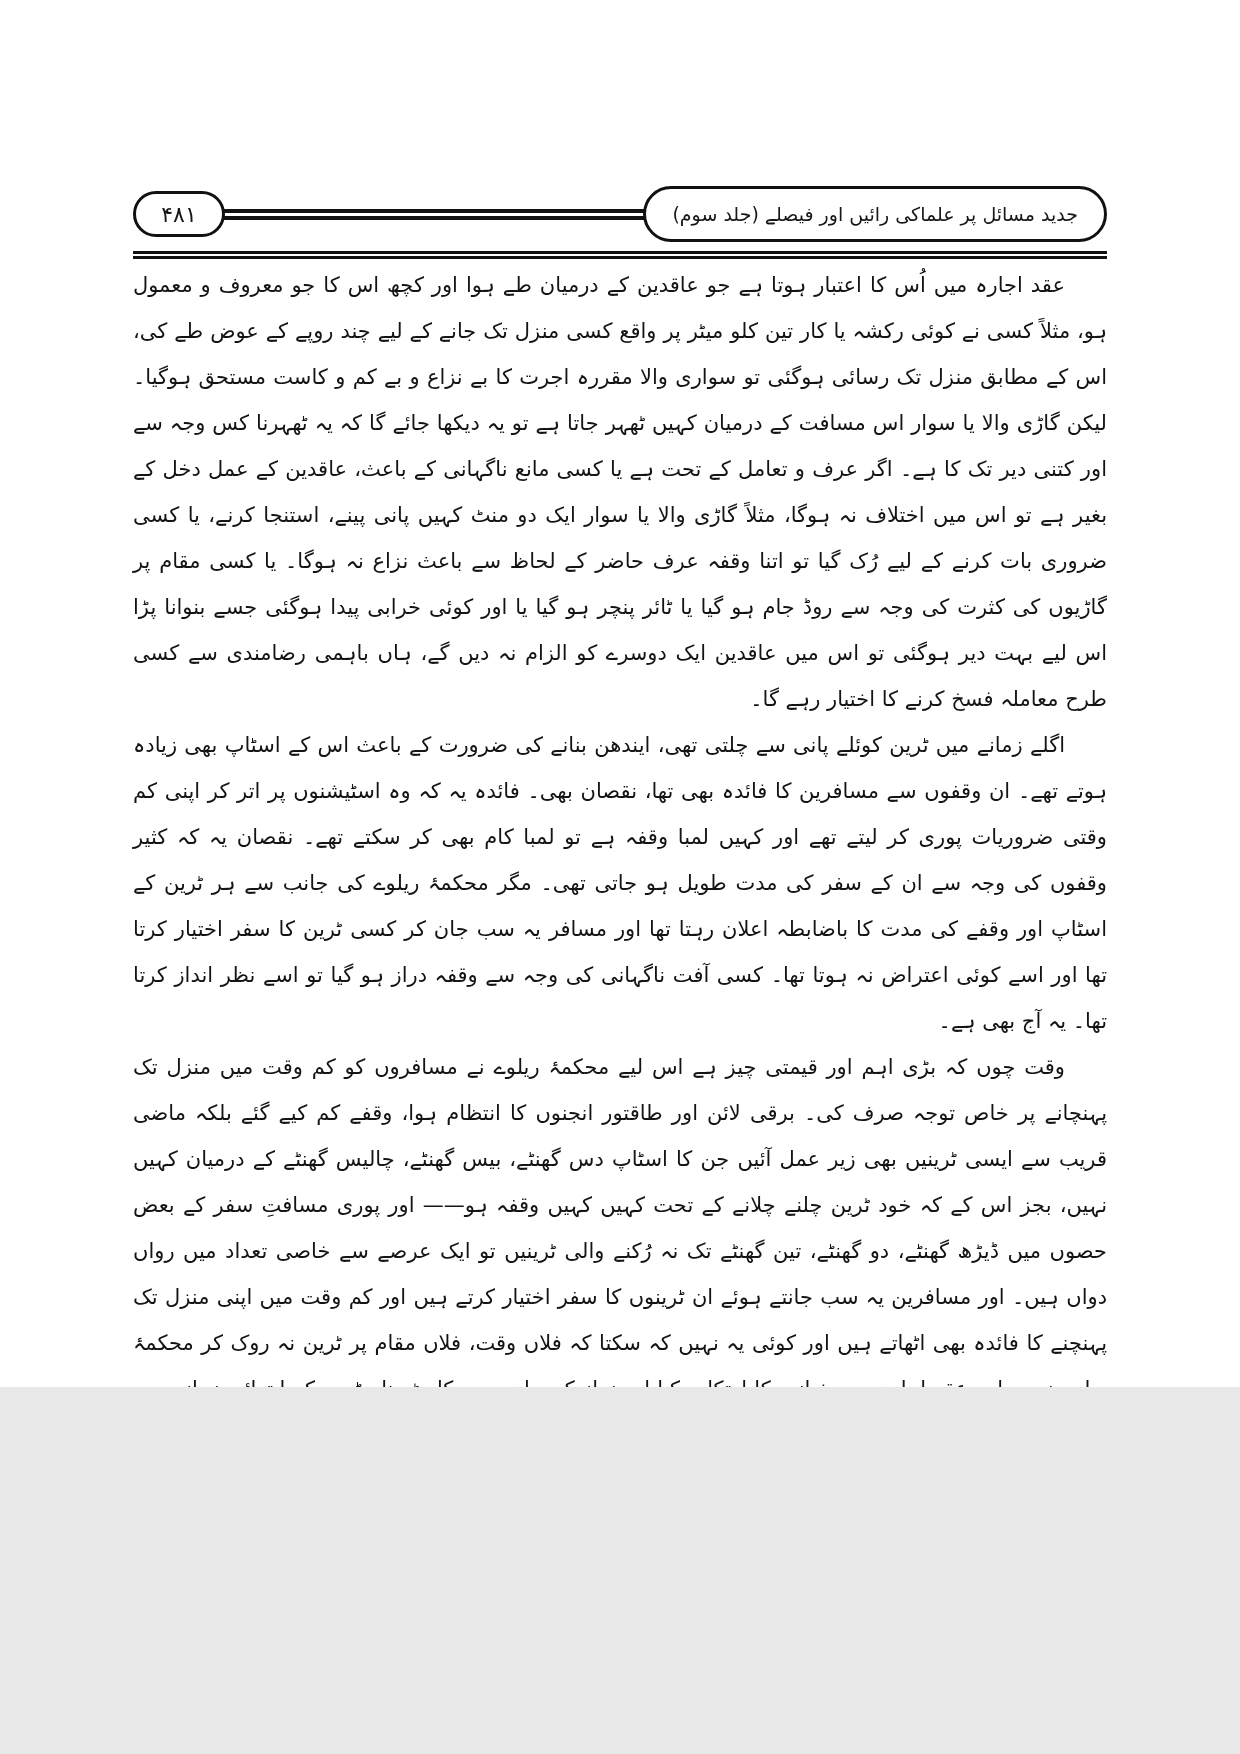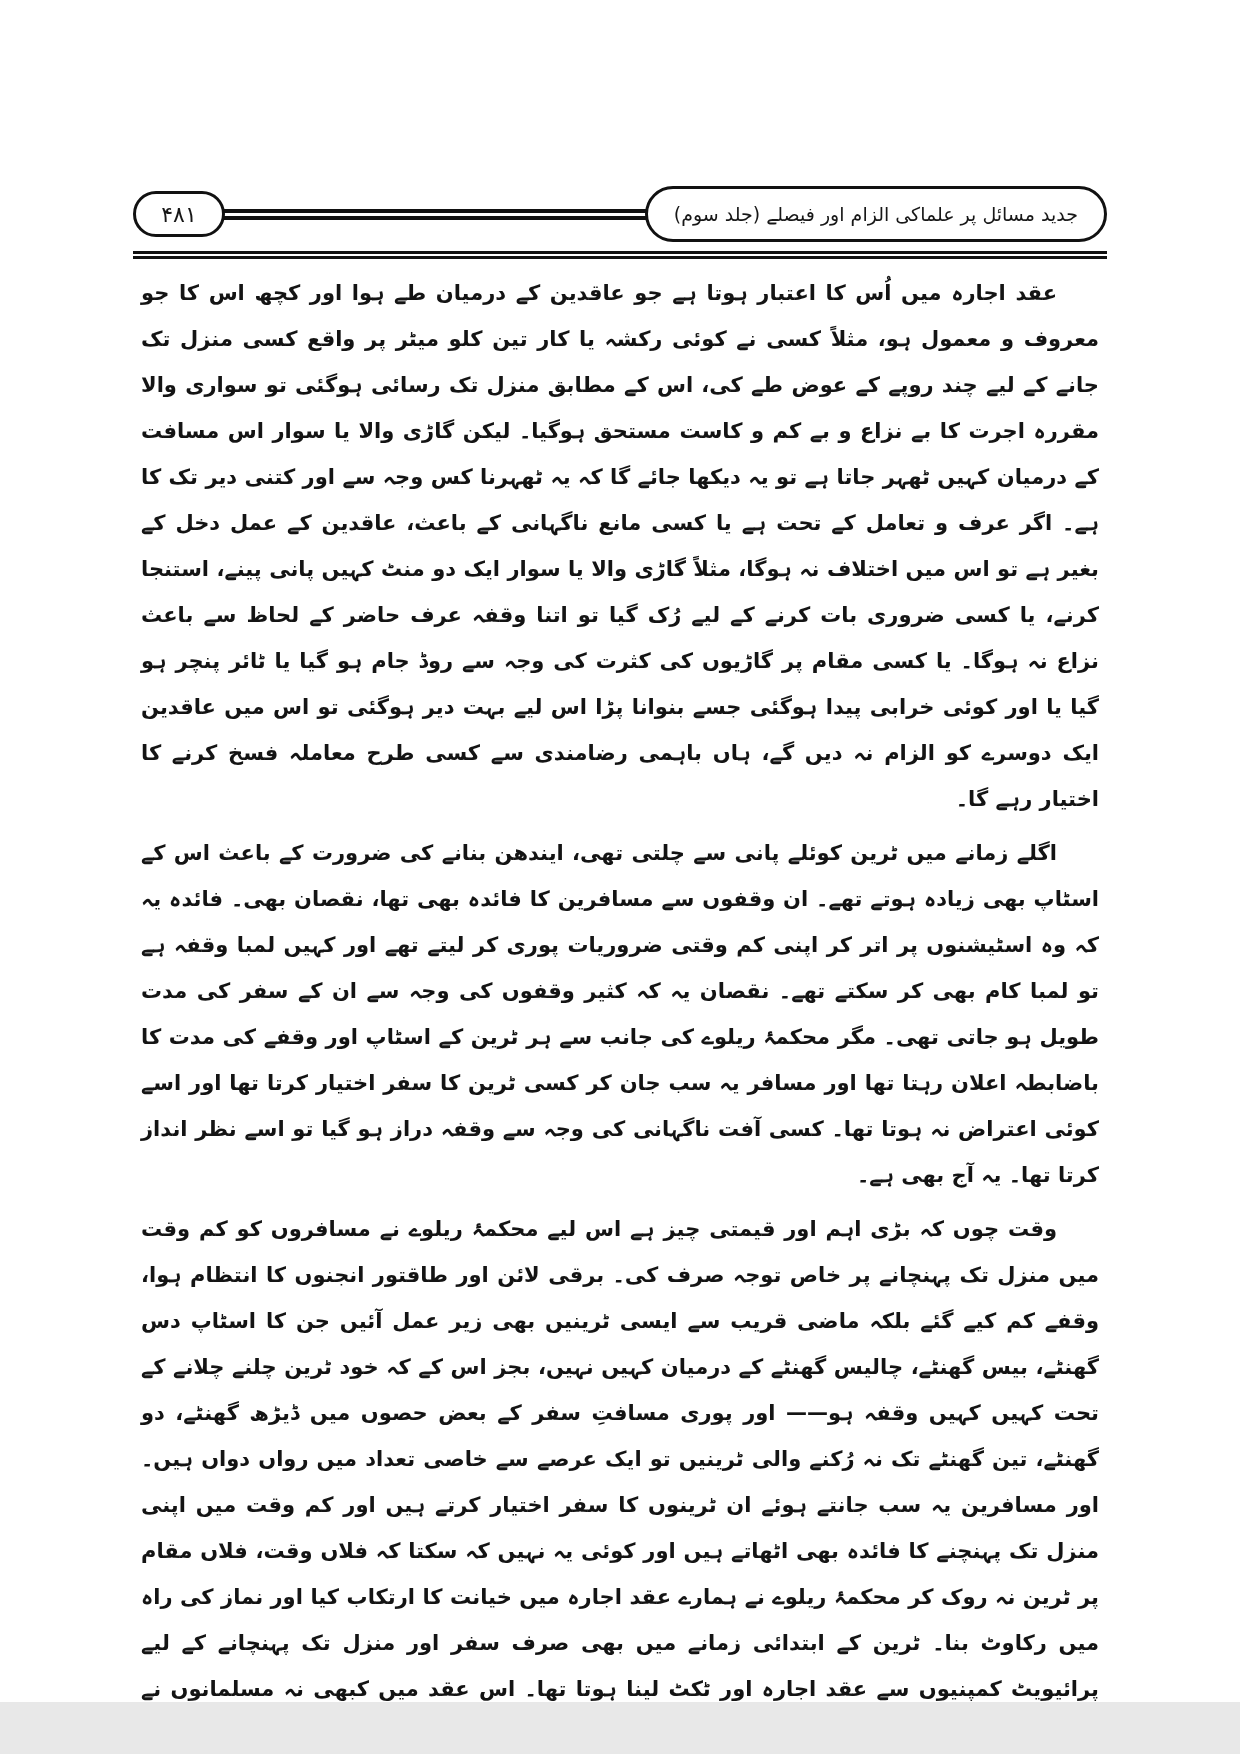--- a/index.html
+++ b/index.html
@@ -1,19 +1,19 @@
 <!DOCTYPE html>
 <html lang="ur"><head>
 <meta charset="utf-8">
 <style>
   html, body { margin: 0; padding: 0; background: #e8e8e8; }
   .page {
     position: relative;
     width: 1240px;
-    height: 1702px;
+    height: 1387px;
     margin: 0 auto;
     background: #ffffff;
     color: #171717;
     font-family: "DejaVu Sans", sans-serif;
     overflow: hidden;
     box-sizing: border-box;
   }
   .header-wrap {
     position: absolute;
     top: 186px;
@@ -73,39 +73,38 @@
     top: 262px;
     left: 133px;
     right: 133px;
     direction: rtl;
     text-align: justify;
     font-size: 21px;
     line-height: 46px;
     color: #141414;
   }
   .body-text p {
-    margin: 8px;
+    margin: 0;
     padding: 0;
     text-indent: 42px;
-    font-weight: bold;
   }
 </style>
 </head>
 <body>
 
 <div class="page">
 
   <div class="header-wrap">
     <div class="header-row">
       <div class="page-capsule">
         <span>۴۸۱</span>
       </div>
       <div class="header-connector"></div>
       <div class="title-capsule">
-        <span>جدید مسائل پر علماکی الزام اور فیصلے (جلد سوم)</span>
+        <span>جدید مسائل پر علماکی رائیں اور فیصلے (جلد سوم)</span>
       </div>
     </div>
     <div class="header-rule"></div>
   </div>
 
   <div class="body-text">
     <p>عقد اجارہ میں اُس کا اعتبار ہوتا ہے جو عاقدین کے درمیان طے ہوا اور کچھ اس کا جو معروف و معمول ہو، مثلاً کسی نے کوئی رکشہ یا کار تین کلو میٹر پر واقع کسی منزل تک جانے کے لیے چند روپے کے عوض طے کی، اس کے مطابق منزل تک رسائی ہوگئی تو سواری والا مقررہ اجرت کا بے نزاع و بے کم و کاست مستحق ہوگیا۔ لیکن گاڑی والا یا سوار اس مسافت کے درمیان کہیں ٹھہر جاتا ہے تو یہ دیکھا جائے گا کہ یہ ٹھہرنا کس وجہ سے اور کتنی دیر تک کا ہے۔ اگر عرف و تعامل کے تحت ہے یا کسی مانع ناگہانی کے باعث، عاقدین کے عمل دخل کے بغیر ہے تو اس میں اختلاف نہ ہوگا، مثلاً گاڑی والا یا سوار ایک دو منٹ کہیں پانی پینے، استنجا کرنے، یا کسی ضروری بات کرنے کے لیے رُک گیا تو اتنا وقفہ عرف حاضر کے لحاظ سے باعث نزاع نہ ہوگا۔ یا کسی مقام پر گاڑیوں کی کثرت کی وجہ سے روڈ جام ہو گیا یا ٹائر پنچر ہو گیا یا اور کوئی خرابی پیدا ہوگئی جسے بنوانا پڑا اس لیے بہت دیر ہوگئی تو اس میں عاقدین ایک دوسرے کو الزام نہ دیں گے، ہاں باہمی رضامندی سے کسی طرح معاملہ فسخ کرنے کا اختیار رہے گا۔</p>
     <p>اگلے زمانے میں ٹرین کوئلے پانی سے چلتی تھی، ایندھن بنانے کی ضرورت کے باعث اس کے اسٹاپ بھی زیادہ ہوتے تھے۔ ان وقفوں سے مسافرین کا فائدہ بھی تھا، نقصان بھی۔ فائدہ یہ کہ وہ اسٹیشنوں پر اتر کر اپنی کم وقتی ضروریات پوری کر لیتے تھے اور کہیں لمبا وقفہ ہے تو لمبا کام بھی کر سکتے تھے۔ نقصان یہ کہ کثیر وقفوں کی وجہ سے ان کے سفر کی مدت طویل ہو جاتی تھی۔ مگر محکمۂ ریلوے کی جانب سے ہر ٹرین کے اسٹاپ اور وقفے کی مدت کا باضابطہ اعلان رہتا تھا اور مسافر یہ سب جان کر کسی ٹرین کا سفر اختیار کرتا تھا اور اسے کوئی اعتراض نہ ہوتا تھا۔ کسی آفت ناگہانی کی وجہ سے وقفہ دراز ہو گیا تو اسے نظر انداز کرتا تھا۔ یہ آج بھی ہے۔</p>
     <p>وقت چوں کہ بڑی اہم اور قیمتی چیز ہے اس لیے محکمۂ ریلوے نے مسافروں کو کم وقت میں منزل تک پہنچانے پر خاص توجہ صرف کی۔ برقی لائن اور طاقتور انجنوں کا انتظام ہوا، وقفے کم کیے گئے بلکہ ماضی قریب سے ایسی ٹرینیں بھی زیر عمل آئیں جن کا اسٹاپ دس گھنٹے، بیس گھنٹے، چالیس گھنٹے کے درمیان کہیں نہیں، بجز اس کے کہ خود ٹرین چلنے چلانے کے تحت کہیں کہیں وقفہ ہو—— اور پوری مسافتِ سفر کے بعض حصوں میں ڈیڑھ گھنٹے، دو گھنٹے، تین گھنٹے تک نہ رُکنے والی ٹرینیں تو ایک عرصے سے خاصی تعداد میں رواں دواں ہیں۔ اور مسافرین یہ سب جانتے ہوئے ان ٹرینوں کا سفر اختیار کرتے ہیں اور کم وقت میں اپنی منزل تک پہنچنے کا فائدہ بھی اٹھاتے ہیں اور کوئی یہ نہیں کہ سکتا کہ فلاں وقت، فلاں مقام پر ٹرین نہ روک کر محکمۂ ریلوے نے ہمارے عقد اجارہ میں خیانت کا ارتکاب کیا اور نماز کی راہ میں رکاوٹ بنا۔ ٹرین کے ابتدائی زمانے میں بھی صرف سفر اور منزل تک پہنچانے کے لیے پرائیویٹ کمپنیوں سے عقد اجارہ اور ٹکٹ لینا ہوتا تھا۔ اس عقد میں کبھی نہ مسلمانوں نے اوقاتِ نماز میں ٹرین روکنے کی شرط رکھی، نہ کسی کمپنی کی منظوری کا مسئلہ در پیش ہوا۔ البتہ جتنے پر معاملہ رائج تھا کمپنیاں اس کی پابندی کرتی تھیں اور مسلمان بھی اس عرف و عمل کو جانتے ہوئے اپنے اختیار سے ٹرینوں پر سفر کرتے تھے۔ ان کمپنیوں کی جانب سے</p>
   </div>

